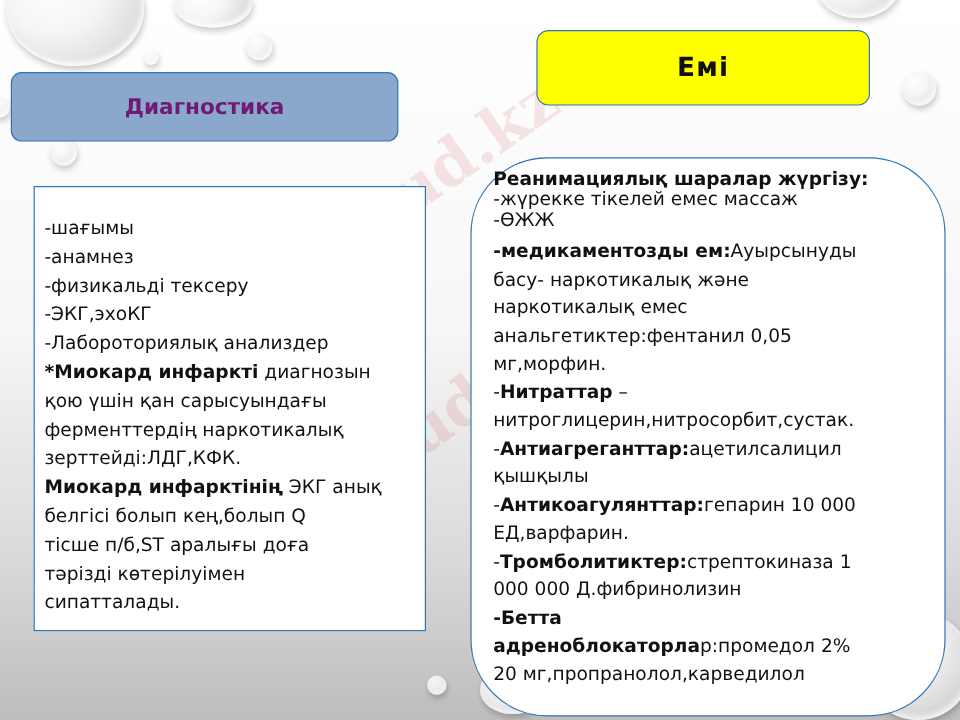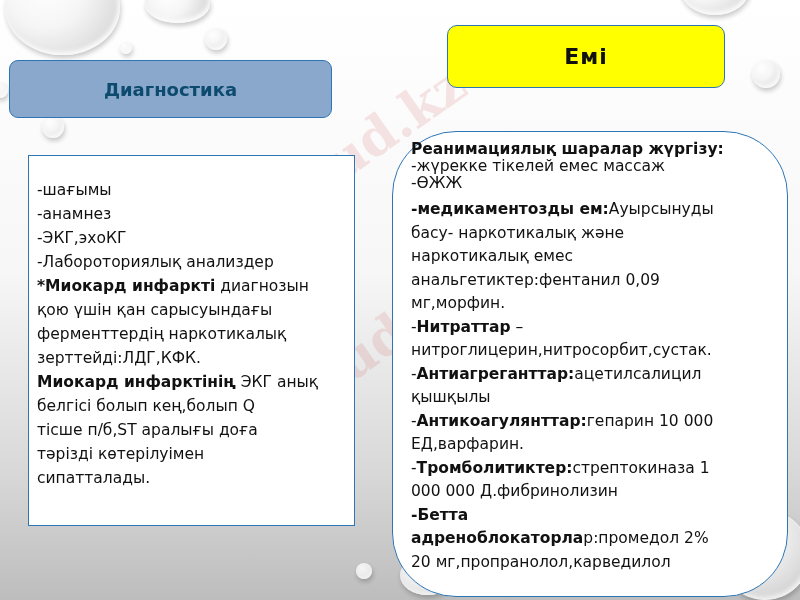--- a/index.html
+++ b/index.html
@@ -17,21 +17,21 @@
   }
   .watermark {
     position:absolute; color:rgba(200,60,60,0.13); font-family:"DejaVu Serif", serif;
     font-weight:bold; font-size:52px; transform:rotate(-35deg); white-space:nowrap;
     pointer-events:none;
   }
   .header-box {
     position:absolute; left:9px; top:60px; width:321px; height:56px;
     background:#8aa8cc; border:1.5px solid #2e75b6; border-radius:9px;
     display:flex; align-items:center; justify-content:center;
-    font-weight:bold; font-size:18px; color:#0c4a6e;
+    font-weight:bold; font-size:18px; color:#701a75;
   }
   .emi-box {
     position:absolute; left:447px; top:25px; width:276px; height:61px;
     background:#ffff00; border:1.5px solid #2e75b6; border-radius:10px;
     display:flex; align-items:center; justify-content:center;
     font-weight:bold; font-size:22px; color:#111; letter-spacing:1px;
   }
   .diag-box {
     position:absolute; left:28px; top:155px; width:327px; height:371px;
     background:#ffffff; border:1.5px solid #2e75b6;
@@ -71,41 +71,42 @@
   <span>Диагностика</span>
 </div>
 
 <div class="emi-box">
   <span>Емі</span>
 </div>
 
 <div class="diag-box">
   <span class="line">-шағымы</span>
   <span class="line">-анамнез</span>
+  <span class="line">-физикальді тексеру</span>
   <span class="line">-ЭКГ,эхоКГ</span>
   <span class="line">-Лабороториялық анализдер</span>
   <span class="line"><b>*Миокард инфаркті</b><span> диагнозын</span></span>
   <span class="line">қою үшін қан сарысуындағы</span>
   <span class="line">ферменттердің наркотикалық</span>
   <span class="line">зерттейді:ЛДГ,КФК.</span>
   <span class="line"><b>Миокард инфарктінің</b><span> ЭКГ анық</span></span>
   <span class="line">белгісі болып кең,болып  Q</span>
   <span class="line">тісше п/б,ST аралығы доға</span>
   <span class="line">тәрізді көтерілуімен</span>
   <span class="line">сипатталады.</span>
 </div>
 
 <div class="treat-box">
   <span class="line tight"><b>Реанимациялық шаралар жүргізу:</b></span>
   <span class="line tight">-жүрекке тікелей емес массаж</span>
   <span class="line tight" style="margin-bottom:6px;">-ӨЖЖ</span>
   <span class="line"><b>-медикаментозды ем:</b><span>Ауырсынуды</span></span>
   <span class="line">басу- наркотикалық және</span>
   <span class="line">наркотикалық емес</span>
-  <span class="line">анальгетиктер:фентанил  0,09</span>
+  <span class="line">анальгетиктер:фентанил  0,05</span>
   <span class="line">мг,морфин.</span>
   <span class="line"><span>-</span><b>Нитраттар</b><span> –</span></span>
   <span class="line">нитроглицерин,нитросорбит,сустак.</span>
   <span class="line"><span>-</span><b>Антиагреганттар:</b><span>ацетилсалицил</span></span>
   <span class="line">қышқылы</span>
   <span class="line"><span>-</span><b>Антикоагулянттар:</b><span>гепарин 10 000</span></span>
   <span class="line">ЕД,варфарин.</span>
   <span class="line"><span>-</span><b>Тромболитиктер:</b><span>стрептокиназа 1</span></span>
   <span class="line">000 000 Д.фибринолизин</span>
   <span class="line"><b>-Бетта</b></span>

